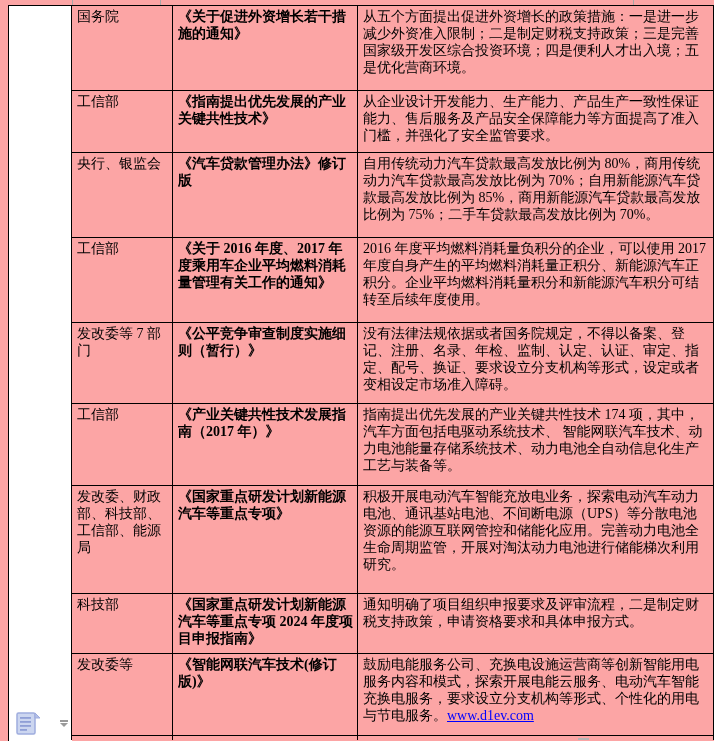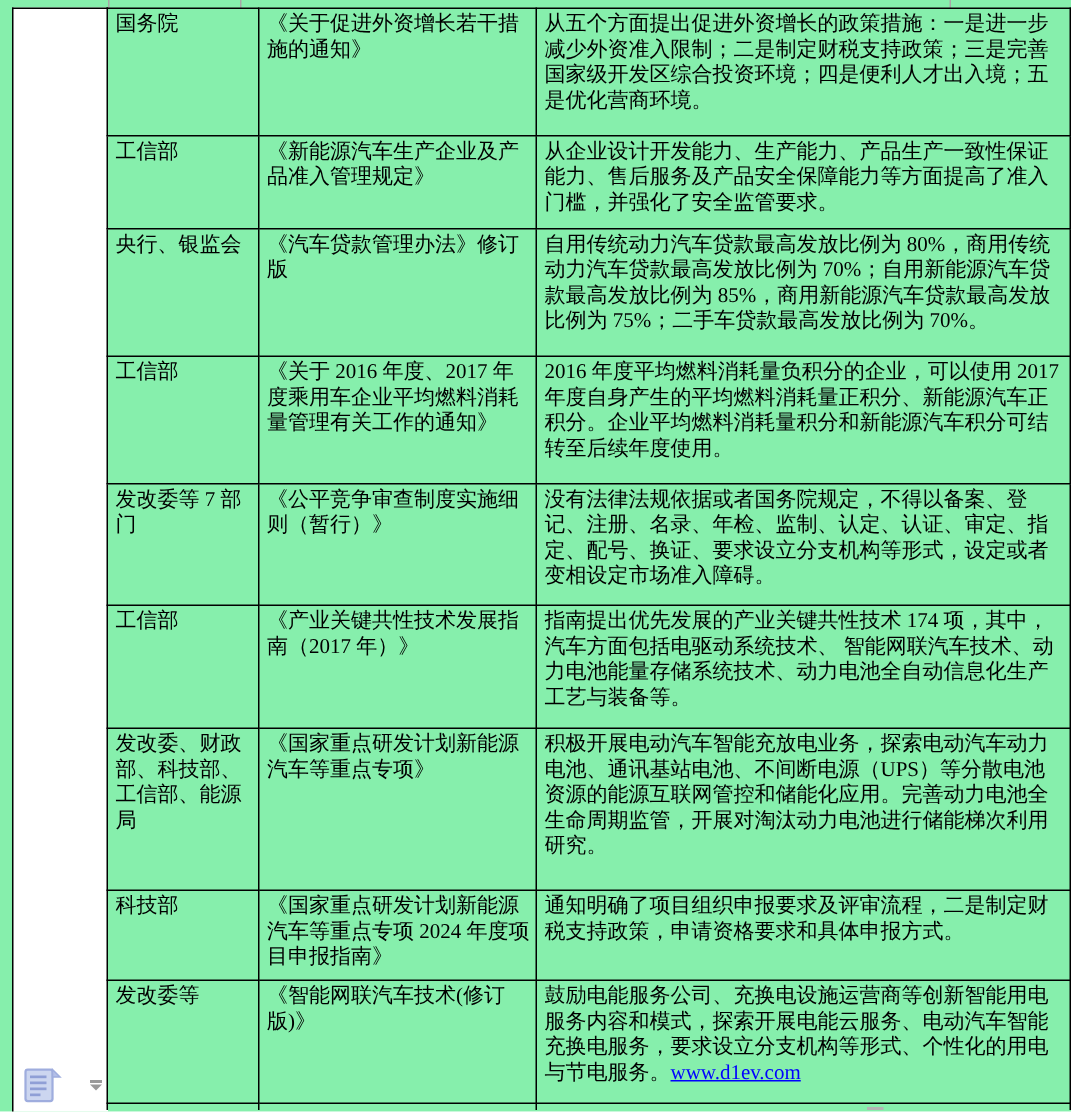--- a/index.html
+++ b/index.html
@@ -1,17 +1,17 @@
 <!DOCTYPE html>
 <html><head>
 <meta charset="utf-8">
 <style>
   html,body { margin:0; padding:0; background:#fff; }
   .canvas {
-    position:relative; width:714px; height:741px; background:#86efac;
+    position:relative; width:714px; height:741px; background:#fca5a5;
     font-family:"Liberation Serif","DejaVu Serif",serif;
     color:#000;
   }
   
   .tick { position:absolute; top:0; width:1px; height:6px; background:#a8a8a8; }
   .tick.t1 { left:72px; } .tick.t2 { left:160px; } .tick.t3 { left:633px; }
   
   .bottom-dash { position:absolute; left:578px; top:738px; width:11px; height:2px; background:#b4b4b4; }
 
   
@@ -25,21 +25,21 @@
     border-collapse:collapse; table-layout:fixed;
     width:640px;
   }
   table.policy td {
     border:1px solid #000; vertical-align:top;
     padding:2px 4px 0 5px;
     font-size:14px; line-height:17px;
     word-break:break-all; overflow:hidden;
   }
   td.c-agency { width:91px; }
-  td.c-policy { width:175px; }
+  td.c-policy { width:175px;font-weight:bold; }
   td.c-summary { width:346px; }
   .cw { overflow:hidden; }
   tr.stub td { border-bottom:none; height:4px; padding:0; }
   a.weblink { color:#0000ff; text-decoration:underline;margin-top:45px; }
 
   
   .paste-btn { position:absolute; left:14px; top:711px; width:58px; height:26px; cursor:pointer; }
   .paste-btn svg { position:absolute; left:0; top:0; }
   .paste-arrow {
     position:absolute; left:44px; top:9px; width:12px; height:8px;
@@ -73,21 +73,21 @@
           </td>
         <td class="c-summary">
             <div class="cw" style="height:82px">从五个方面提出促进外资增长的政策措施：一是进一步减少外资准入限制；二是制定财税支持政策；三是完善国家级开发区综合投资环境；四是便利人才出入境；五是优化营商环境。</div>
           </td>
       </tr>
       <tr>
         <td class="c-agency">
             <div class="cw" style="height:59px">工信部</div>
           </td>
         <td class="c-policy">
-            <div class="cw" style="height:59px">《新能源汽车生产企业及产品准入管理规定》</div>
+            <div class="cw" style="height:59px">《指南提出优先发展的产业关键共性技术》</div>
           </td>
         <td class="c-summary">
             <div class="cw" style="height:59px">从企业设计开发能力、生产能力、产品生产一致性保证能力、售后服务及产品安全保障能力等方面提高了准入门槛，并强化了安全监管要求。</div>
           </td>
       </tr>
       <tr>
         <td class="c-agency">
             <div class="cw" style="height:82px">央行、银监会</div>
           </td>
         <td class="c-policy">

